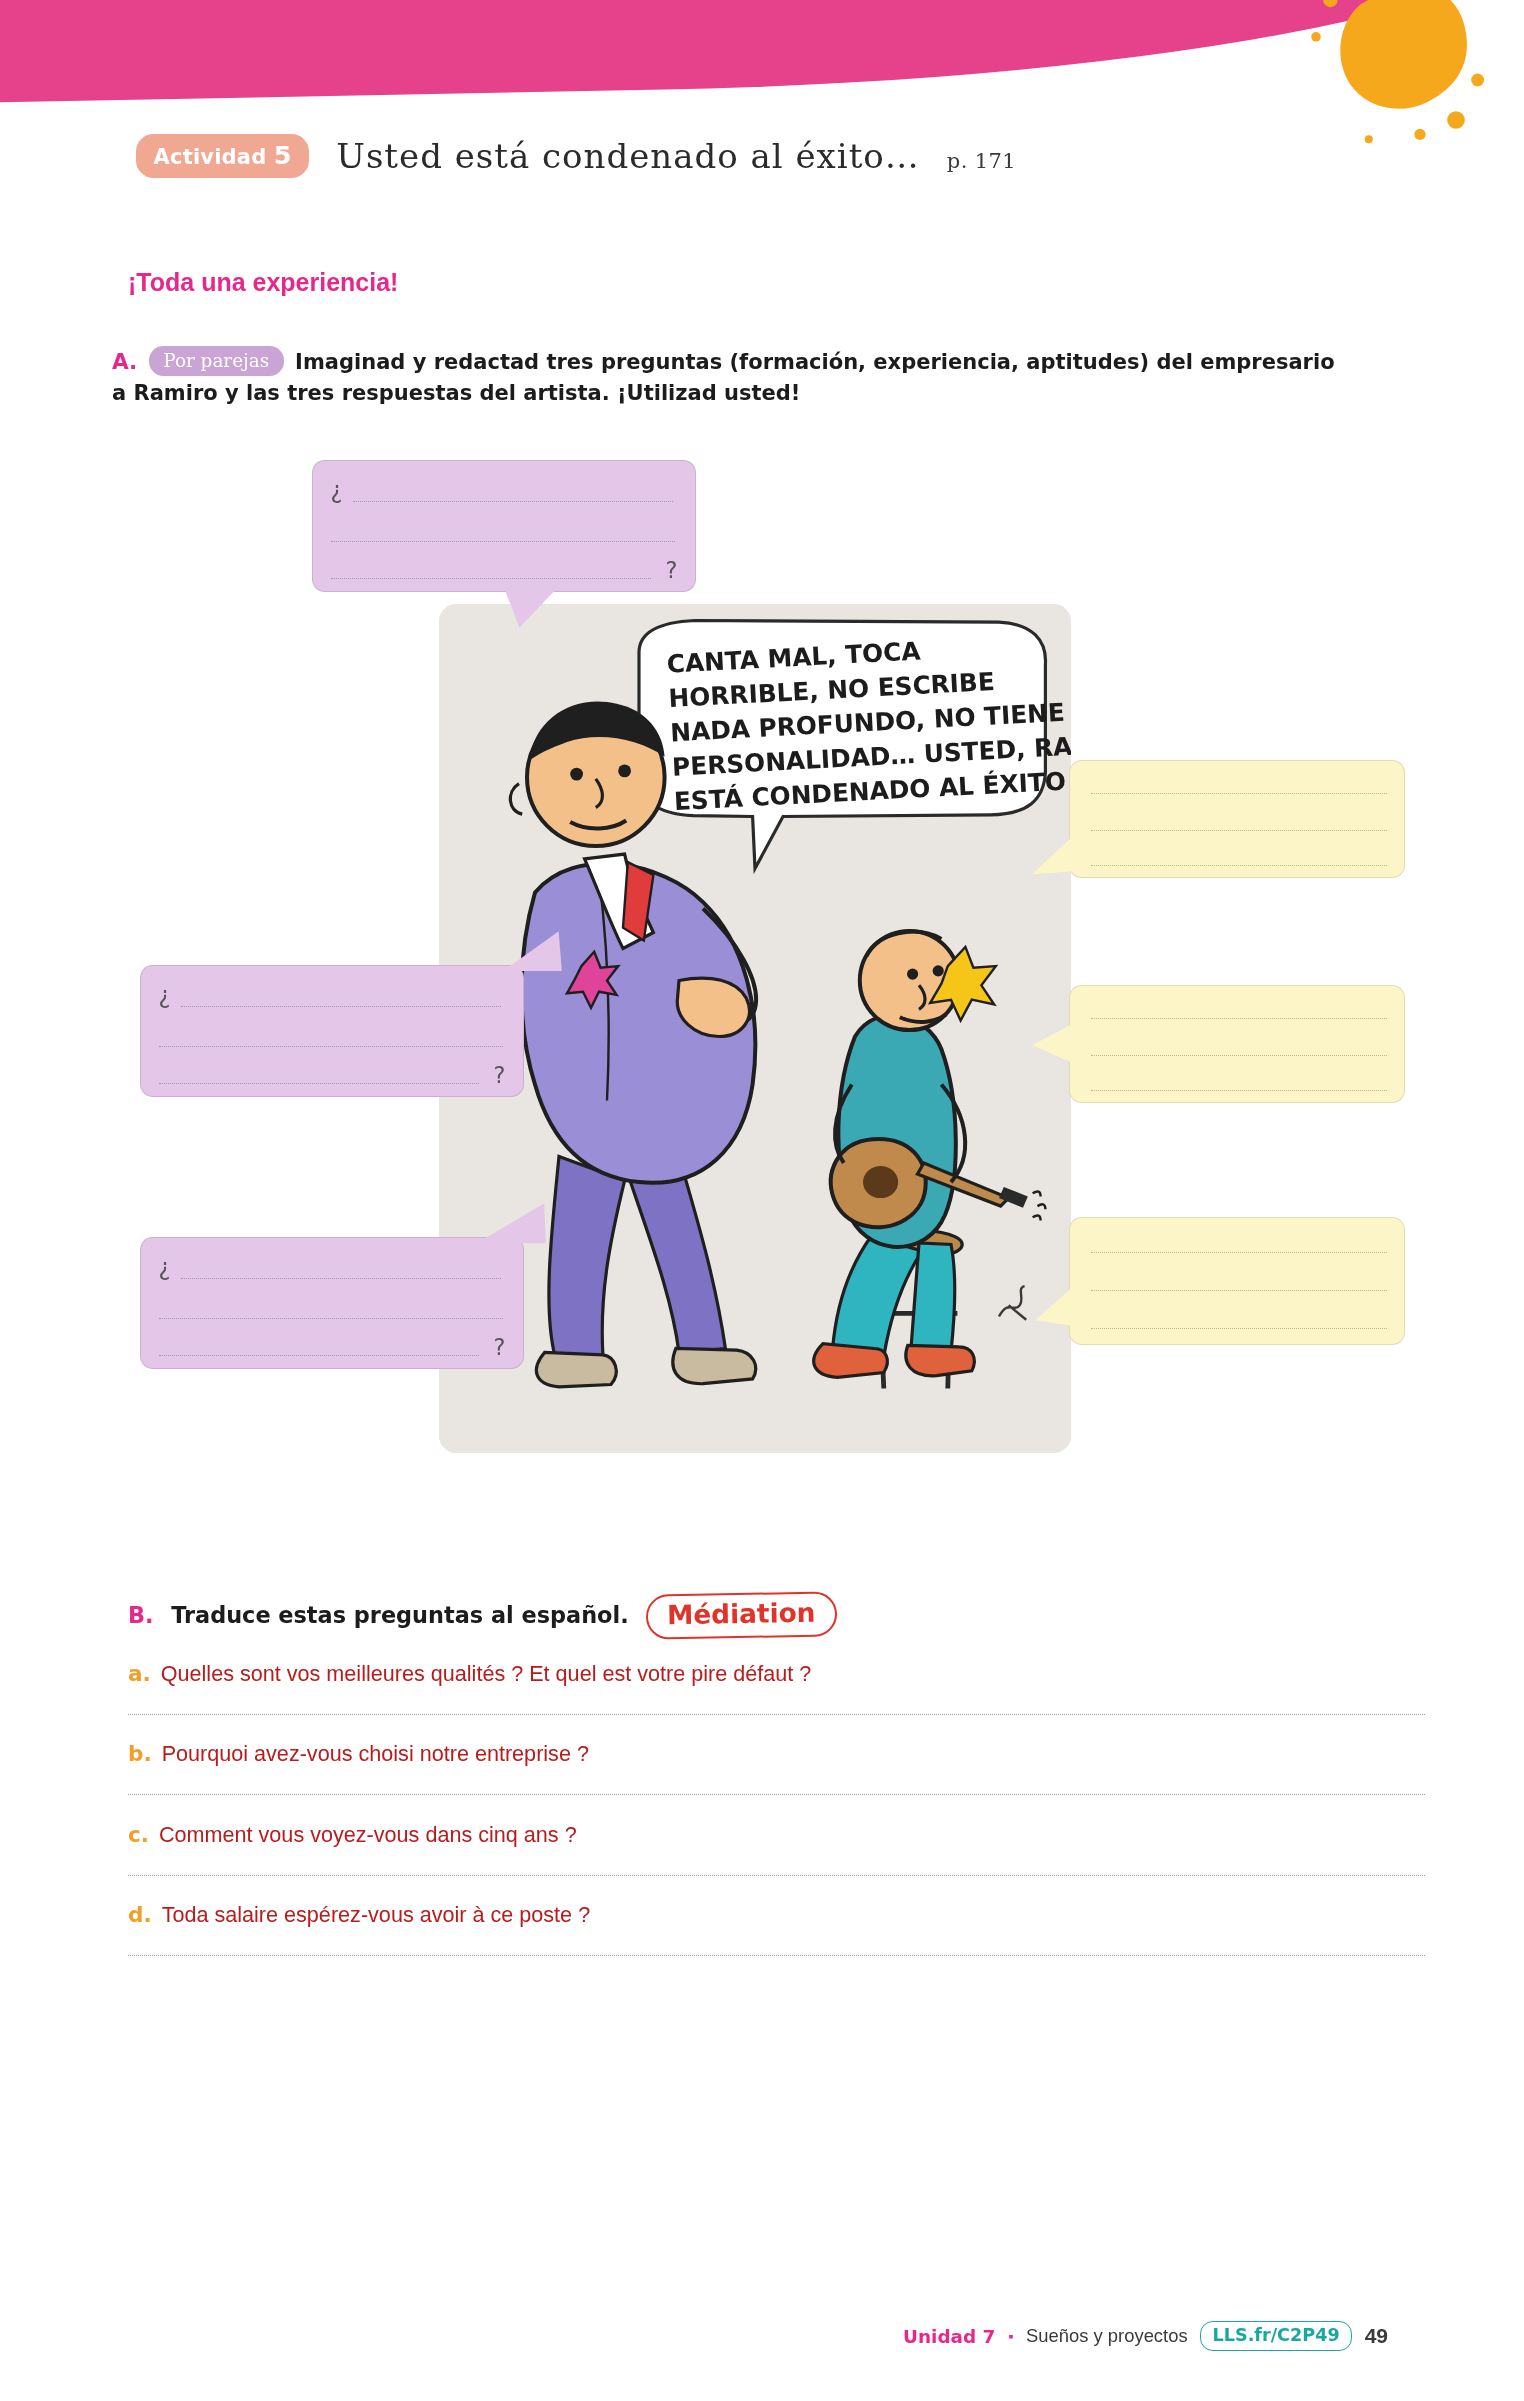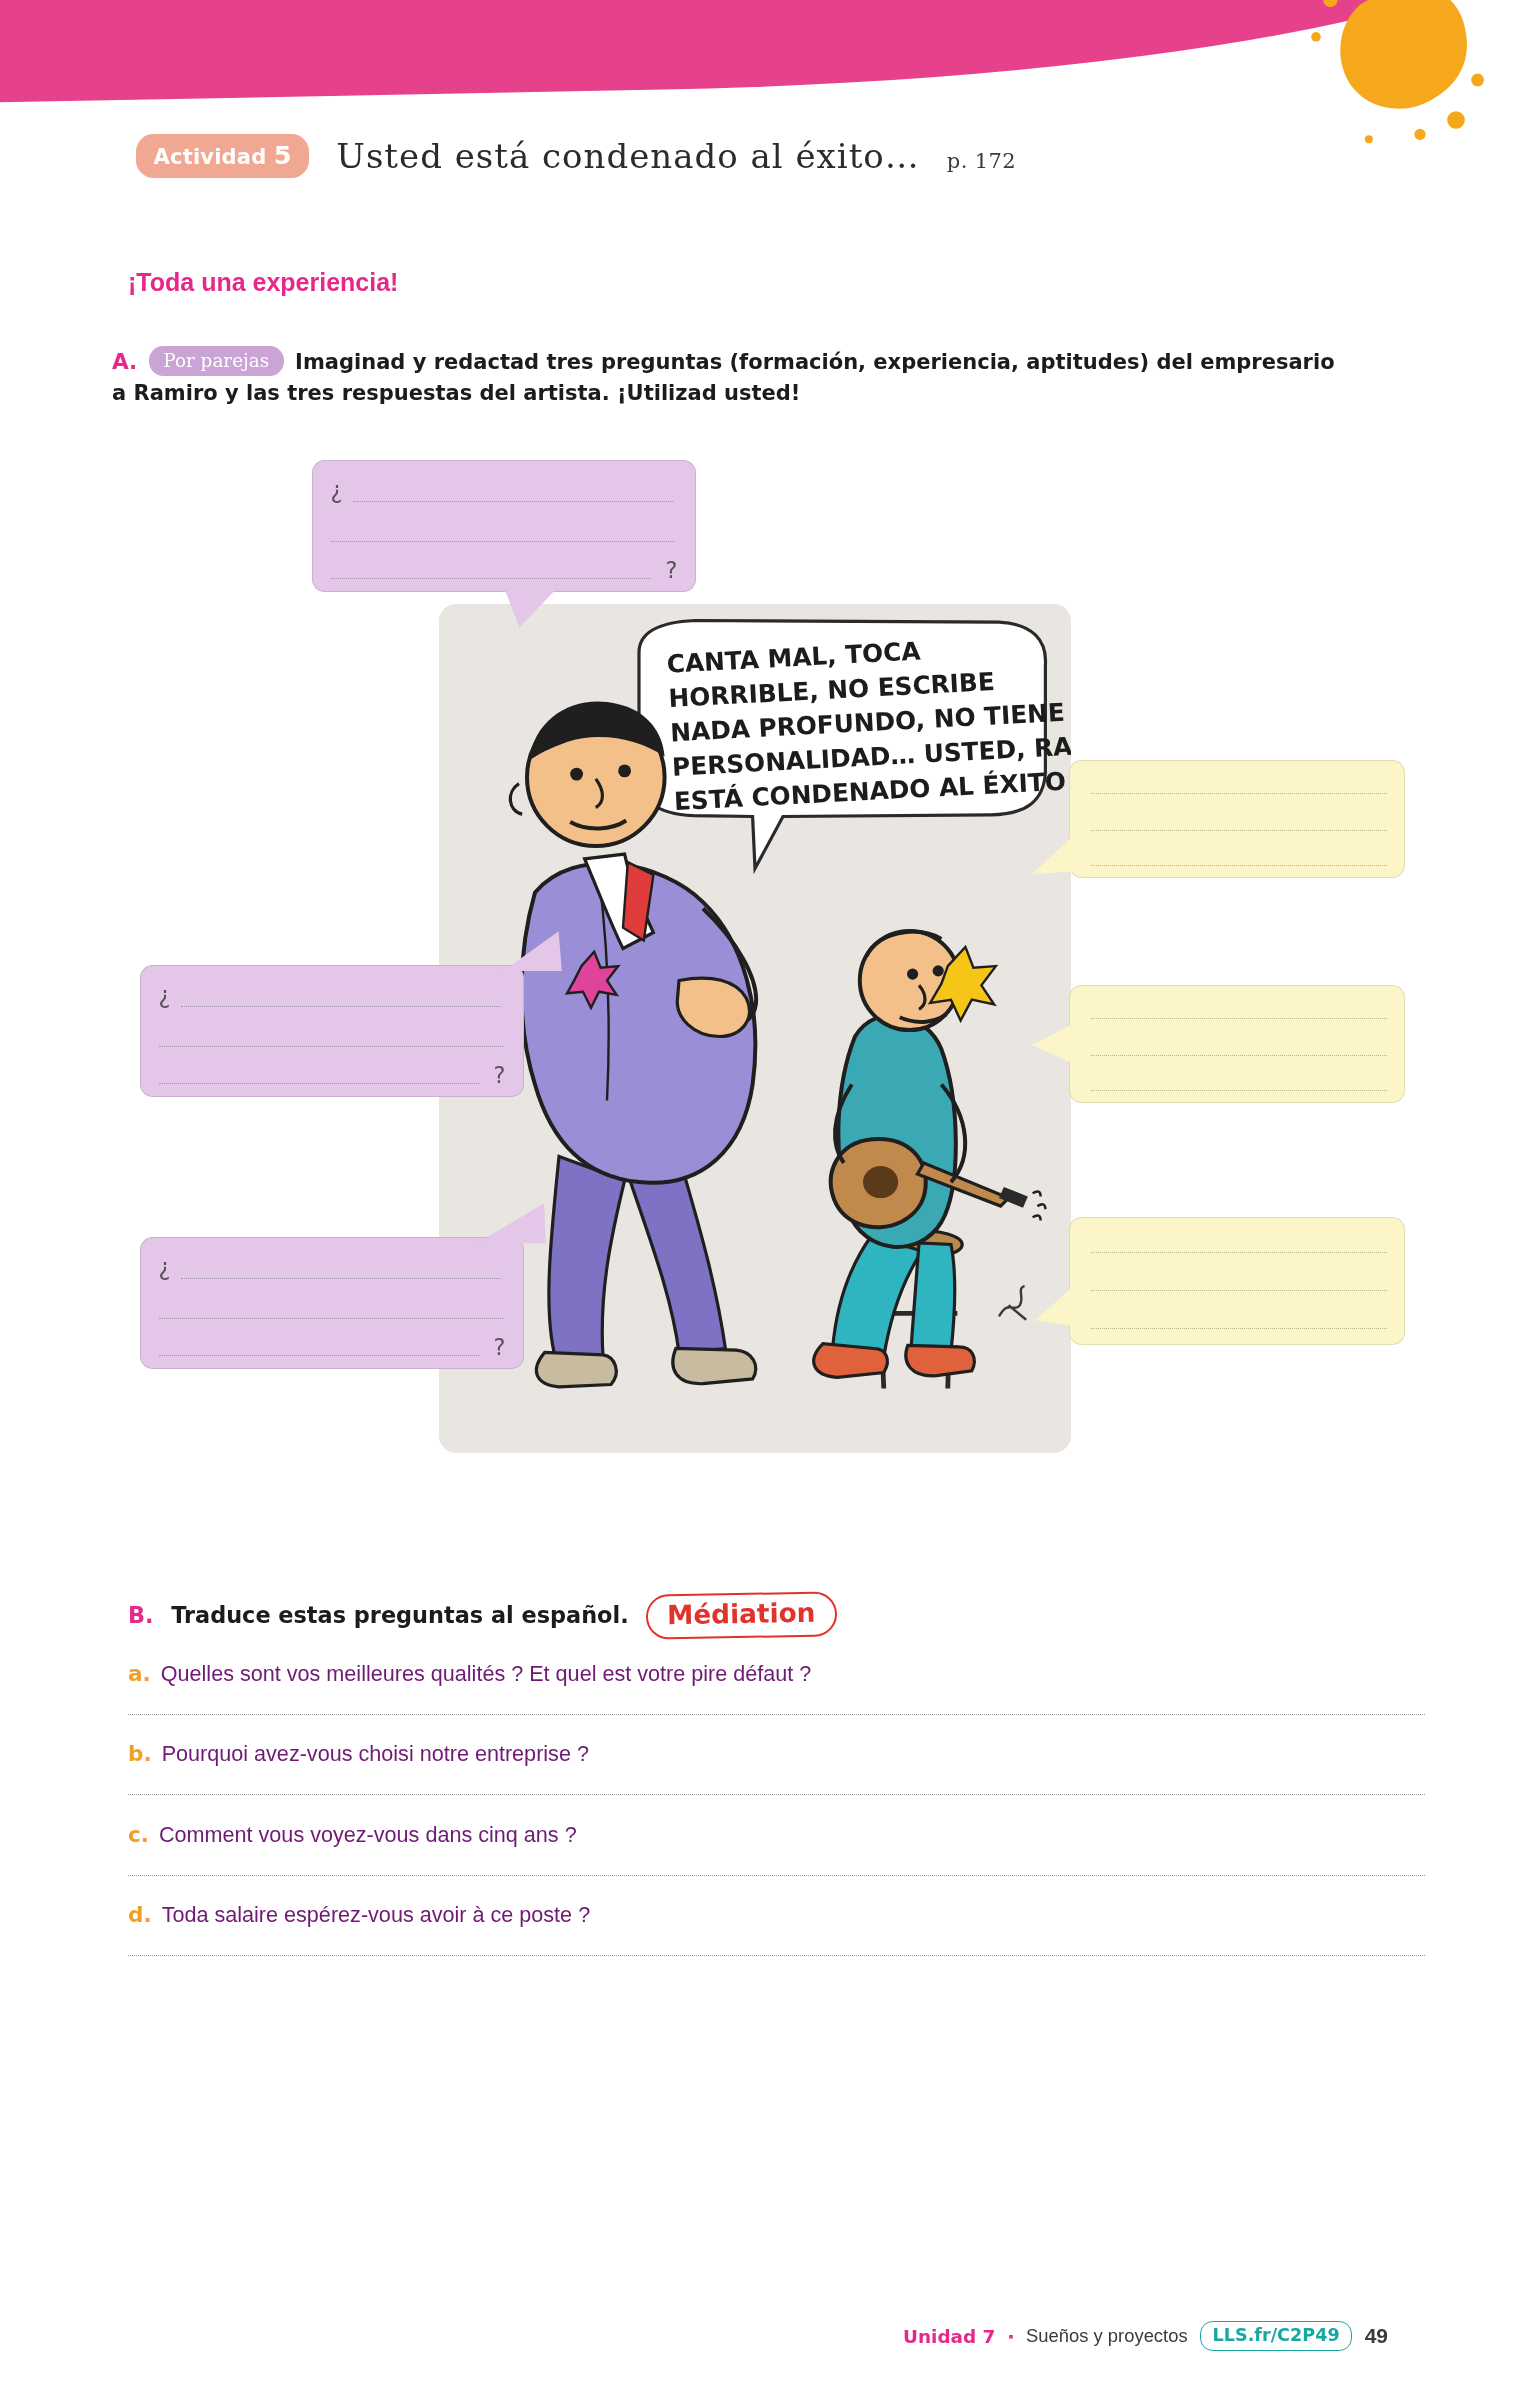--- a/index.html
+++ b/index.html
@@ -118,21 +118,21 @@
     padding:3.2px 19px 6.4px 19px; font-family:"DejaVu Sans", sans-serif;
     transform:rotate(-1deg);
   }
 
   .qlist { position:absolute; top:1661px; left:128px; width:1297px; }
   .qitem { margin-bottom:26.4px; }
   .qitem .ql {
     color:#f0a02a; font-weight:bold; font-size:21.6px;
     font-family:"DejaVu Sans", sans-serif; margin-right:6.4px;
   }
-  .qitem .qt { font-size:21.6px; color:#701a75; }
+  .qitem .qt { font-size:21.6px; color:#b91c1c; }
   .answer-rule {
     margin-top:27px; border-top:1.6px dotted #9b9b9b; width:1297px;
   }
 
   
   .footer {
     position:absolute; bottom:50px; right:136px;
     display:flex; align-items:center; gap:12.8px;
   }
   .footer .unit { color:#e6288a; font-size:18.4px; font-weight:bold; font-family:"DejaVu Sans", sans-serif; }
@@ -161,21 +161,21 @@
     <path d="M196 2 C214 -6 236 6 238 24 L218 30 Z" fill="#f6a81c"></path>
   </svg>
 </div>
 
 <div class="header-row">
   <div class="act-badge">
     <span>Actividad</span>
     <span class="num">5</span>
   </div>
   <div class="act-title">Usted está condenado al éxito…</div>
-  <div class="act-page">p. 172</div>
+  <div class="act-page">p. 171</div>
 </div>
 
 <div class="subhead">¡Toda una experiencia!</div>
 
 <div class="instr-a">
   <span class="letter">A.</span>
   <span class="pair-badge">Por parejas</span>
   <span class="instr-text">Imaginad y redactad tres preguntas (formación, experiencia, aptitudes) del empresario a Ramiro y las tres respuestas del artista. ¡Utilizad usted!</span>
 </div>
 

